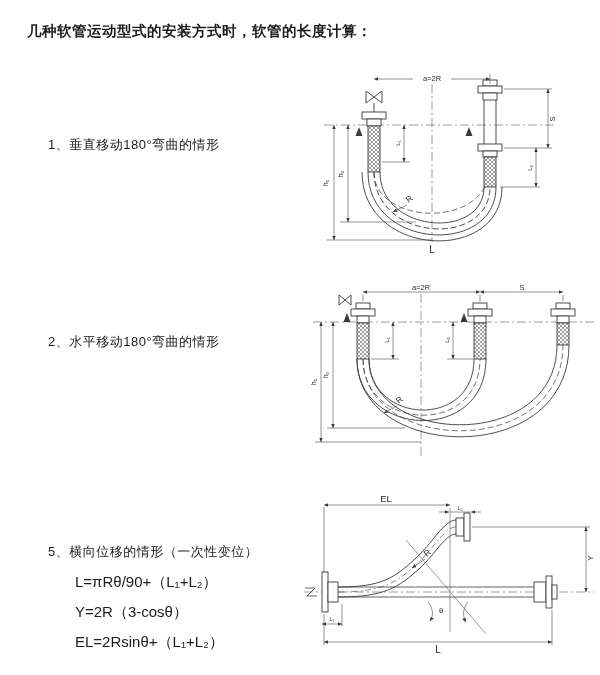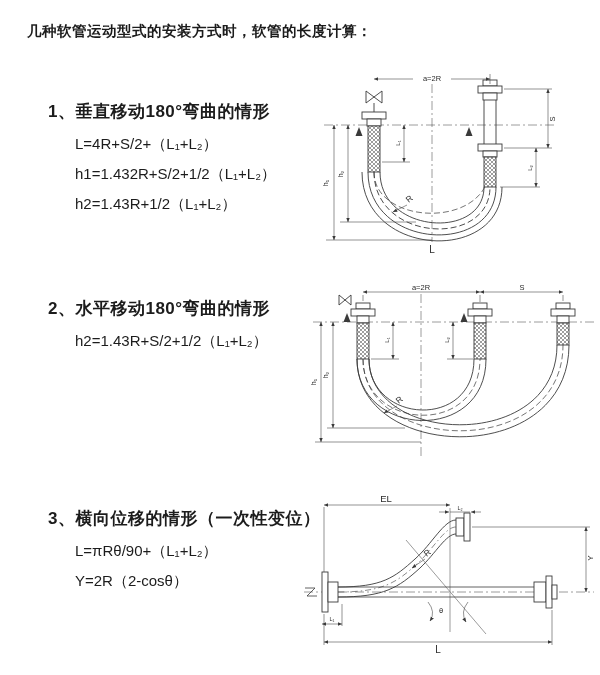--- a/index.html
+++ b/index.html
@@ -14,22 +14,23 @@
   .page-title {
     position: absolute; left: 27px; top: 22px;
     font-size: 14.5px; font-weight: 700; letter-spacing: 0.5px;
     white-space: nowrap;
   }
   .section { position: absolute; left: 48px; }
   .sec-1 { top: 100px; }
   .sec-2 { top: 297px; }
   .sec-3 { top: 507px; }
   .sec-heading {
-    font-size: 17px; font-weight: 700; letter-spacing: 0.5px;
+    font-size: 13px; font-weight: 400; letter-spacing: 0.5px;
     white-space: nowrap;
+    margin-top: 36px;
   }
   .formula {
     margin-left: 27px; margin-top: 0;
     font-size: 15px; font-weight: 400;
     line-height: 30px; white-space: nowrap;
   }
   .formulas { margin-top: 6px; }
   .diagram { position: absolute; }
   .diag-1 { left: 312px; top: 70px; }
   .diag-2 { left: 305px; top: 282px; }
@@ -52,39 +53,34 @@
       <rect width="4" height="4" fill="#ffffff"></rect>
       <path d="M0,0 l4,4 M0,4 l4,-4" stroke="#5a5a5a" stroke-width="0.6"></path>
     </pattern>
   </defs>
 </svg>
 
 <div class="page-title">几种软管运动型式的安装方式时，软管的长度计算：</div>
 
 <div class="section sec-1">
   <div class="sec-heading">1、垂直移动180°弯曲的情形</div>
-  <div class="formulas">
-    <div class="formula">L=4R+S/2+（L₁+L₂）</div>
-    <div class="formula">h1=1.432R+S/2+1/2（L₁+L₂）</div>
-    <div class="formula">h2=1.43R+1/2（L₁+L₂）</div>
-  </div>
 </div>
 
 <div class="section sec-2">
   <div class="sec-heading">2、水平移动180°弯曲的情形</div>
   <div class="formulas">
-    <div class="formula">h2=1.43R+S/2+1/2（L₁+L₂）</div>
   </div>
 </div>
 
 <div class="section sec-3">
-  <div class="sec-heading">3、横向位移的情形（一次性变位）</div>
+  <div class="sec-heading">5、横向位移的情形（一次性变位）</div>
   <div class="formulas">
     <div class="formula">L=πRθ/90+（L₁+L₂）</div>
-    <div class="formula">Y=2R（2-cosθ）</div>
+    <div class="formula">Y=2R（3-cosθ）</div>
+    <div class="formula">EL=2Rsinθ+（L₁+L₂）</div>
   </div>
 </div>
 
 <svg class="diagram diag-1" width="285" height="185" viewBox="0 0 285 185">
 
   <g stroke="#4a4a4a" stroke-width="0.55" fill="none" stroke-dasharray="9 3 2 3">
     <line x1="120" y1="14" x2="120" y2="172"></line>
     <line x1="12" y1="55" x2="245" y2="55"></line>
   </g>
 

